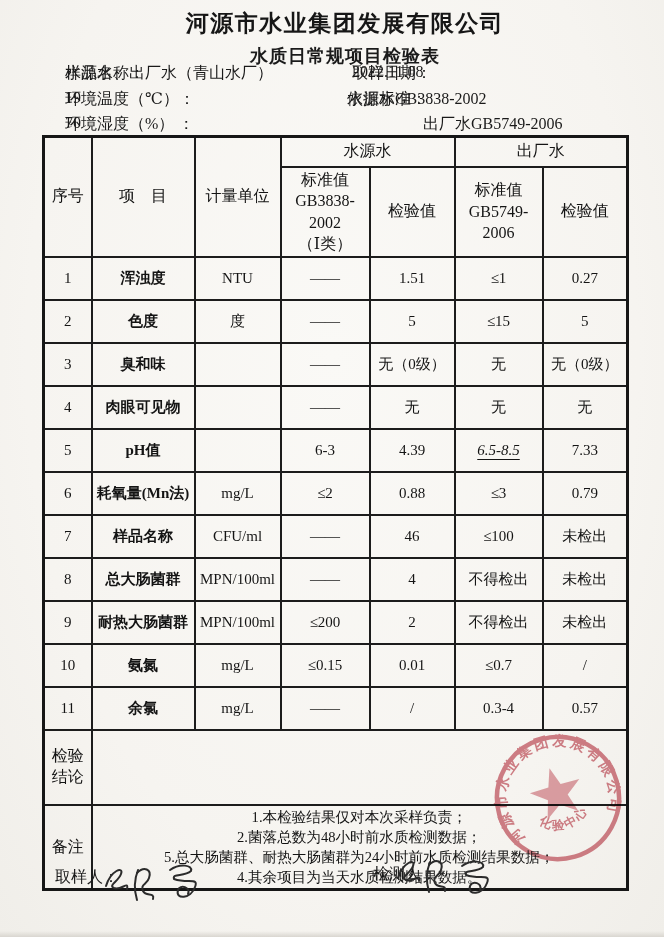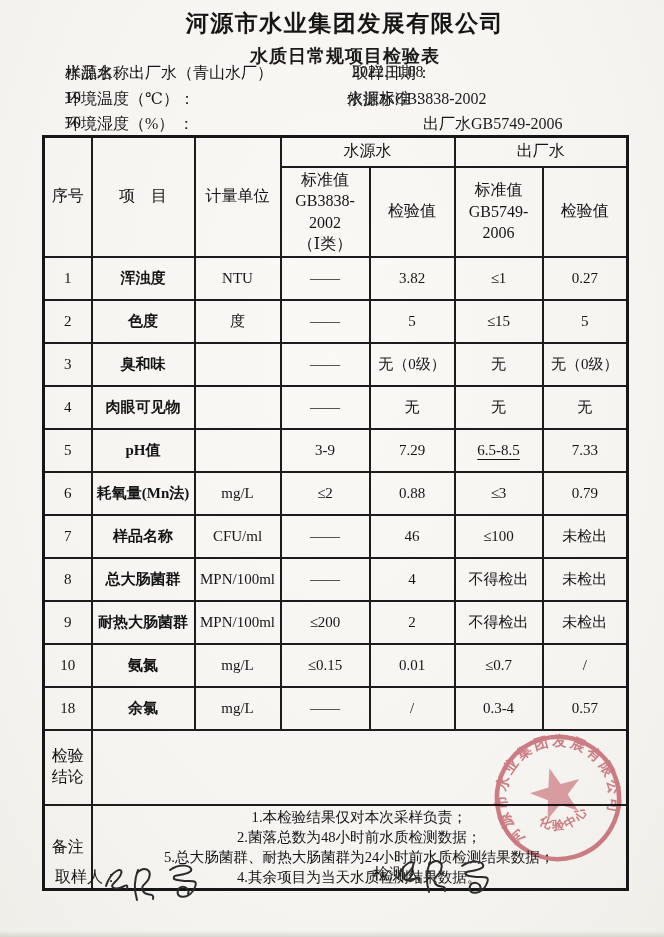--- a/index.html
+++ b/index.html
@@ -47,21 +47,21 @@
     padding: 1px 2px;
     color: #141414;
   }
   table.report { border: 3px solid #161616; }
   tr.h-a td { height: 30px; font-size: 16px; }
   tr.h-b td { height: 60px; font-size: 16px; }
   td.pre { white-space: pre-line; }
   td.std { font-size: 13px; line-height: 1.35; }
   tr.data td { height: 43px; }
   td.item { text-align: left; padding-left: 6px; font-weight: bold; }
-  td.u { text-decoration: underline; text-underline-offset: 4px; }
+  td.u { text-decoration: underline; text-underline-offset: 4px; font-style: italic; }
   tr.concl td { height: 75px; margin-top: 8px; }
   tr.rmk td { height: 82px; }
   td.rmk-content { text-align: left; vertical-align: middle; padding: 4px 4px 4px 7px; }
   td.rmk-content div { font-size: 14.6px; line-height: 1.38; white-space: nowrap; }
   td.label-cell { font-size: 16px; }
 
   .sig-row { position: absolute; top: 0; left: 0; width: 100%; }
   .sig-label { position: absolute; font-size: 16px; font-weight: 500; white-space: nowrap; }
   .sig-sampler-label { left: 55px;  top: 867px; }
   .sig-tester-label  { left: 345px; top: 864px; margin-left: 28px; }
@@ -146,21 +146,21 @@
       <td class="std pre">标准值
 GB5749-2006</td>
       <td>检验值</td>
     </tr>
 
     <tr class="data">
       <td>1</td>
       <td class="item">浑浊度</td>
       <td>NTU</td>
       <td>——</td>
-      <td>3.82</td>
+      <td>1.51</td>
       <td>≤1</td>
       <td>0.27</td>
     </tr>
     <tr class="data">
       <td>2</td>
       <td class="item">色度</td>
       <td>度</td>
       <td>——</td>
       <td>5</td>
       <td>≤15</td>
@@ -181,22 +181,22 @@
       <td></td>
       <td>——</td>
       <td>无</td>
       <td>无</td>
       <td>无</td>
     </tr>
     <tr class="data">
       <td>5</td>
       <td class="item">pH值</td>
       <td></td>
-      <td>3-9</td>
-      <td>7.29</td>
+      <td>6-3</td>
+      <td>4.39</td>
       <td class="u">6.5-8.5</td>
       <td>7.33</td>
     </tr>
     <tr class="data">
       <td>6</td>
       <td class="item">耗氧量(Mn法)</td>
       <td>mg/L</td>
       <td>≤2</td>
       <td>0.88</td>
       <td>≤3</td>
@@ -232,21 +232,21 @@
     <tr class="data">
       <td>10</td>
       <td class="item">氨氮</td>
       <td>mg/L</td>
       <td>≤0.15</td>
       <td>0.01</td>
       <td>≤0.7</td>
       <td>/</td>
     </tr>
     <tr class="data">
-      <td>18</td>
+      <td>11</td>
       <td class="item">余氯</td>
       <td>mg/L</td>
       <td>——</td>
       <td>/</td>
       <td>0.3-4</td>
       <td>0.57</td>
     </tr>
 
     <tr class="concl">
       <td class="label-cell pre">检验

